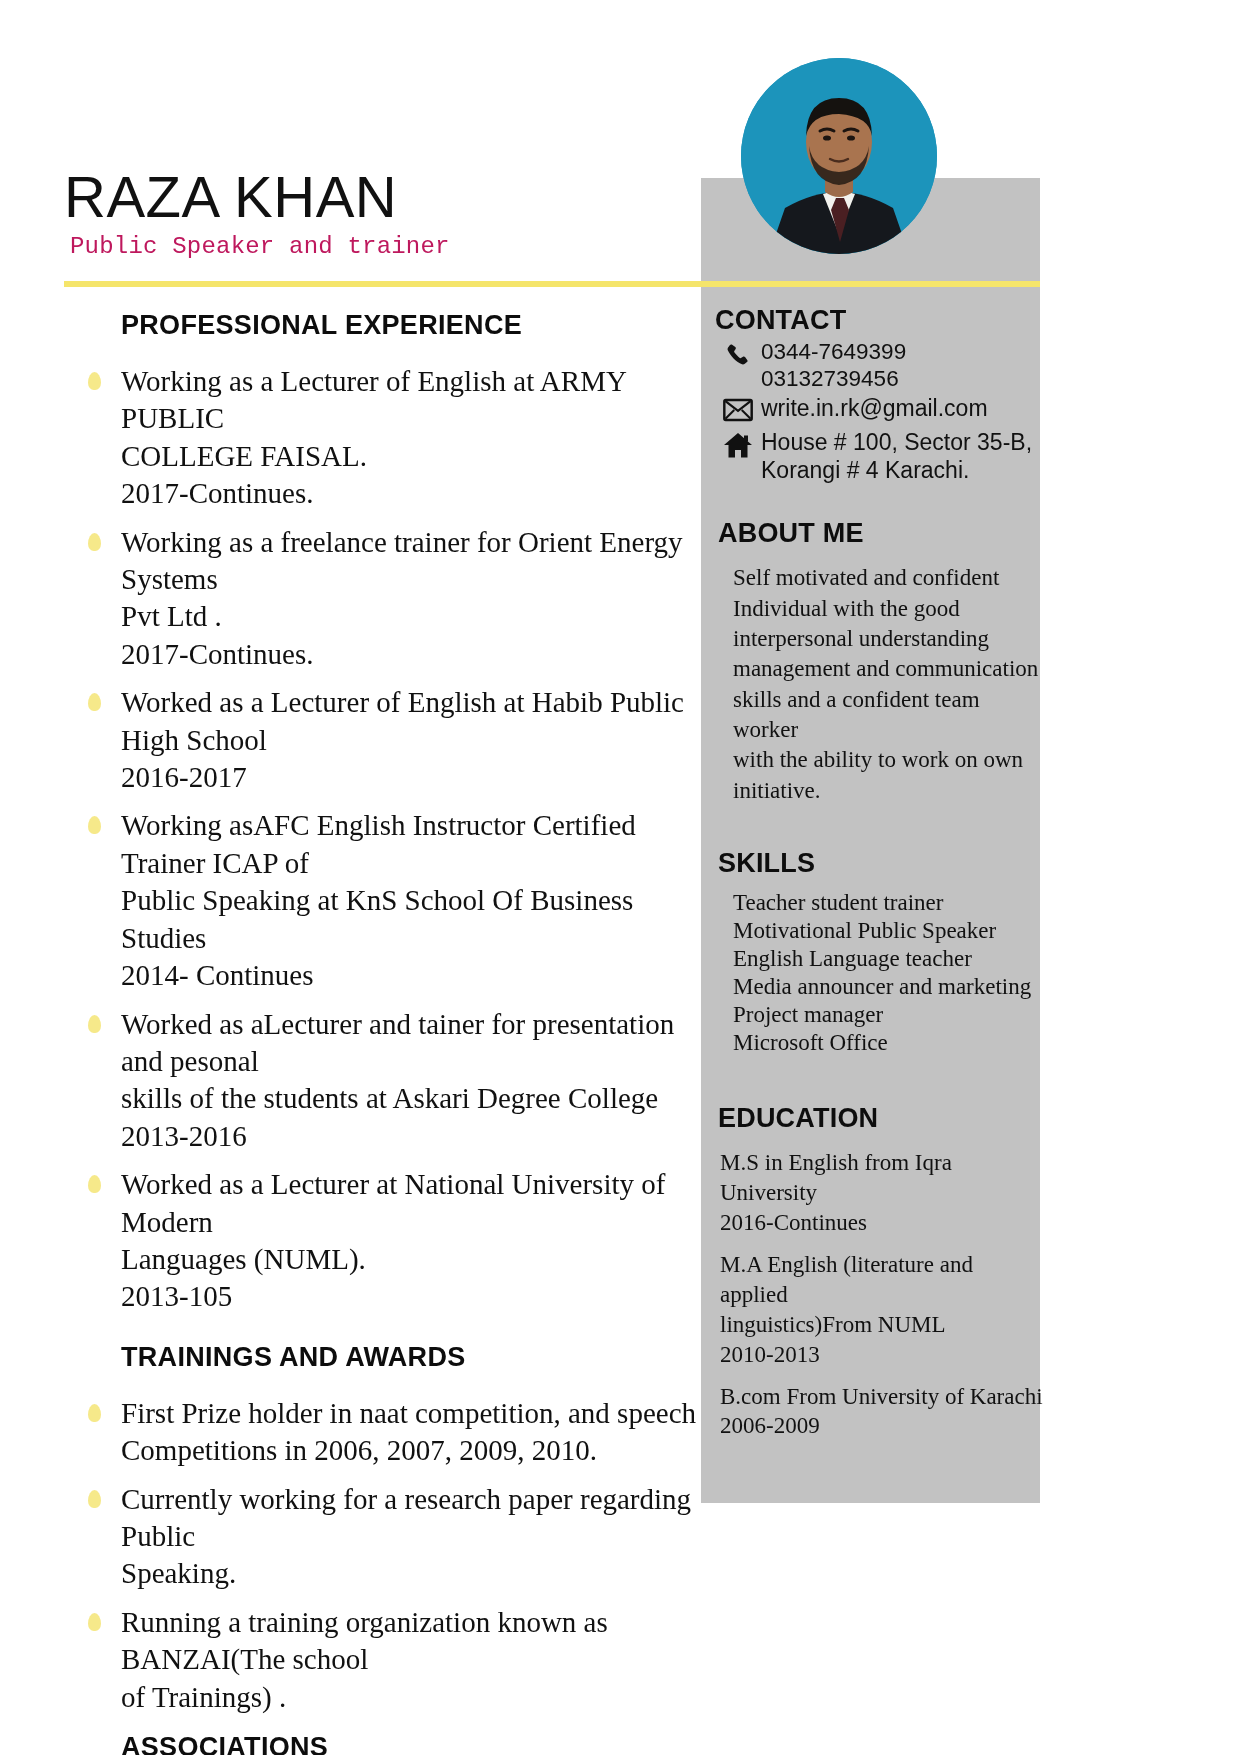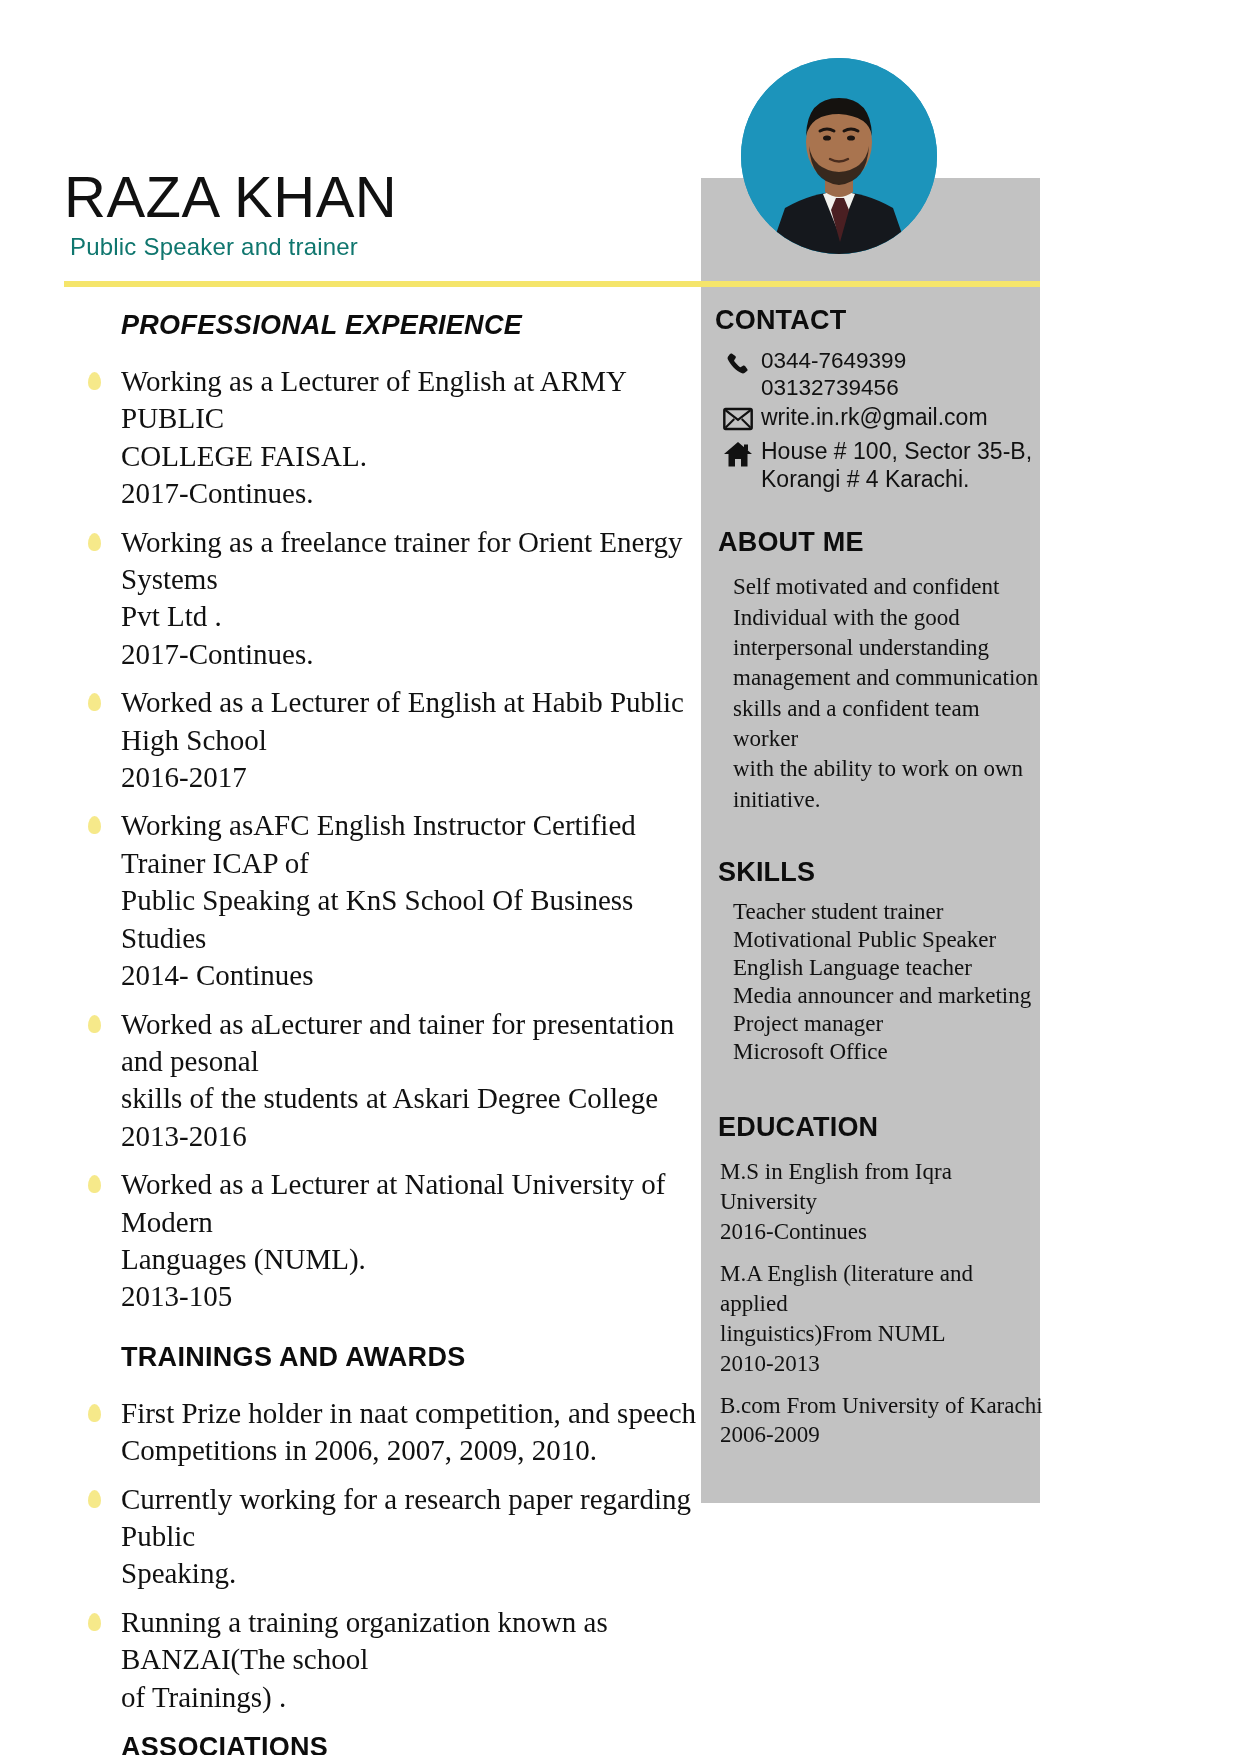--- a/index.html
+++ b/index.html
@@ -31,23 +31,23 @@
     font-family:"Liberation Sans", sans-serif;
     font-size:58px;
     font-weight:400;
     letter-spacing:0.5px;
     color:#111;
     line-height:1;
   }
   .subtitle{
     position:absolute;
     left:70px; top:233px;
-    font-family:Liberation Sans, sans-serif;
+    font-family:Liberation Mono, monospace;
     font-size:24px;
-    color:#0f766e;
+    color:#be185d;
     letter-spacing:0.2px;
   }
   .accent-rule{
     position:absolute;
     left:64px; top:281px;
     width:976px; height:6px;
     background:#f5e56b;
   }
 
   
@@ -68,21 +68,21 @@
     width:640px;
   }
   .sec-head{
     font-family:"Liberation Sans", sans-serif;
     font-weight:bold;
     font-size:27px;
     letter-spacing:0.3px;
     color:#0d0d0d;
     margin-left:57px;
   }
-  .ph-head{ margin-top:10px;font-style:italic; }
+  .ph-head{ margin-top:10px; }
   .bullets{ margin-top:22px; }
   .bullet-row{
     position:relative;
     padding-left:57px;
     margin-bottom:11px;
   }
   .dot{
     position:absolute;
     left:24px; top:9px;
     width:13px; height:18px;
@@ -104,21 +104,21 @@
     width:330px;
   }
   .r-head{
     font-family:"Liberation Sans", sans-serif;
     font-weight:bold;
     font-size:27px;
     color:#0d0d0d;
     letter-spacing:0.2px;
   }
   .r-head.indent{ margin-left:3px; }
-  .contact-list{ margin-top:11px; }
+  .contact-list{ margin-top:2px; }
   .c-row{
     display:flex;
     align-items:flex-start;
     margin-bottom:2px;
   }
   .c-icon{
     width:46px;
     flex:0 0 46px;
     display:flex;
     justify-content:center;

